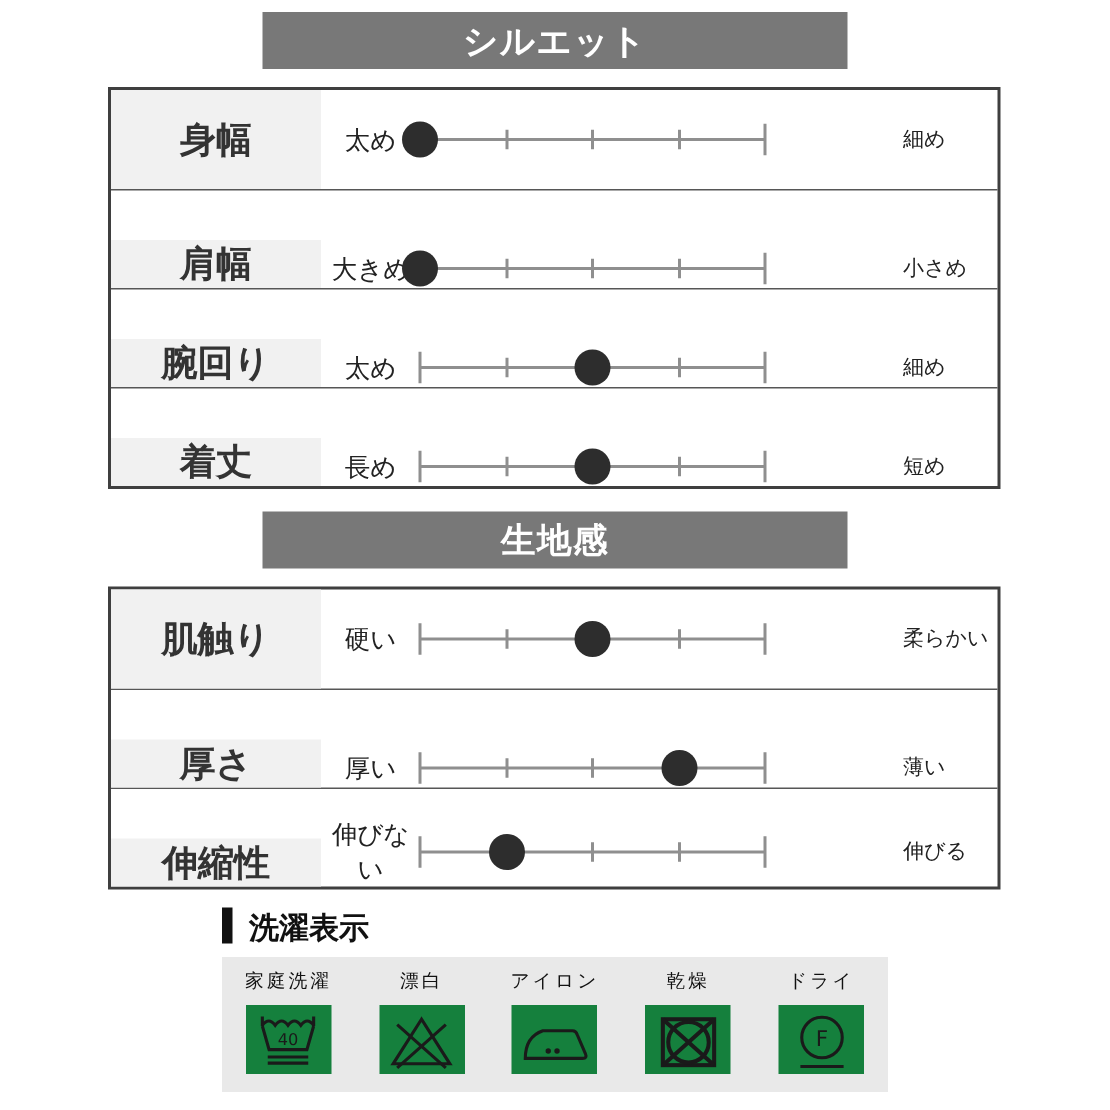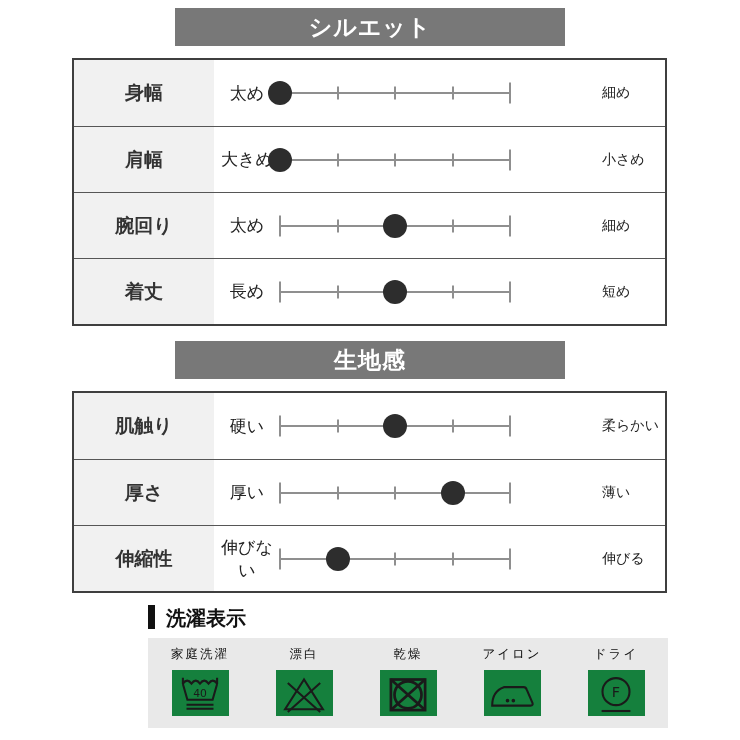--- a/index.html
+++ b/index.html
@@ -26,26 +26,26 @@
 
   
   .spec-table {
     width: 595px;
     margin-left: 72px;
     margin-top: 12px;
     border: 2px solid #3f3f3f;
     background: #ffffff;
   }
   .spec-row { display: flex; height: 66px; }
-  .spec-row + .spec-row { border-top: 1px solid #565656; }
+  .spec-row + .spec-row { border-top: 1px solid #565656; align-items: flex-end; }
   .spec-label {
     width: 140px; flex: 0 0 140px;
     background: #f1f1f1;
     display: flex; align-items: center; justify-content: center;
-    font-size: 19px; font-weight: bold; color: #333;
+    font-size: 24px; font-weight: bold; color: #333;
   }
   .spec-content {
     flex: 1; display: flex; align-items: center;
   }
   .spec-left {
     width: 66px; flex: 0 0 66px;
     text-align: center; font-size: 17px; color: #222;
   }
   .scale {
     position: relative;
@@ -79,21 +79,21 @@
     display: flex; align-items: flex-start;
     font-size: 20px; font-weight: 600; color: #111;
     height: 26px;
   }
   .care-bar {
     width: 7px; height: 24px; background: #111;
     margin-right: 11px;
   }
   .care-panel {
     margin-top: 7px;
-    width: 520px; height: 90px;
+    width: 444px; height: 90px;
     background: #e9e9e9;
     display: flex;
     padding-top: 8px;
   }
   .care-col { flex: 1 1 0; text-align: center; }
   .care-label {
     font-size: 12.5px; color: #111; letter-spacing: 2px;
     white-space: nowrap;
   }
   .care-box {
@@ -272,42 +272,42 @@
         <div class="care-label">漂白</div>
         <div class="care-box">
           <svg width="54" height="44" viewBox="0 0 60 48">
             <path class="icon-stroke" d="M30 9 L9 42 L51 42 Z"></path>
             <path class="icon-stroke" d="M12 13 L48 45 M48 13 L12 45"></path>
           </svg>
         </div>
       </div>
 
       <div class="care-col">
+        <div class="care-label">アイロン</div>
+        <div class="care-box">
+          <svg width="54" height="44" viewBox="0 0 60 48">
+            <path class="icon-stroke" d="M8 38 Q8 22 21 17.5 L43 17.5 Q45.5 17.5 46.5 20.5 L52.5 34.5 Q54 38 50.5 38 Z"></path>
+            <circle class="icon-fill" cx="25" cy="32.5" r="2"></circle>
+            <circle class="icon-fill" cx="31.5" cy="32.5" r="2"></circle>
+          </svg>
+        </div>
+      </div>
+
+      <div class="care-col">
         <div class="care-label">乾燥</div>
         <div class="care-box">
           <svg width="54" height="44" viewBox="0 0 60 48">
             <rect class="icon-stroke-bold" x="11" y="9" width="38" height="34"></rect>
             <circle class="icon-stroke-bold" cx="30" cy="26" r="15"></circle>
             <path class="icon-stroke-bold" d="M11 9 L49 43 M49 9 L11 43"></path>
           </svg>
         </div>
       </div>
 
       <div class="care-col">
-        <div class="care-label">アイロン</div>
-        <div class="care-box">
-          <svg width="54" height="44" viewBox="0 0 60 48">
-            <path class="icon-stroke" d="M8 38 Q8 22 21 17.5 L43 17.5 Q45.5 17.5 46.5 20.5 L52.5 34.5 Q54 38 50.5 38 Z"></path>
-            <circle class="icon-fill" cx="25" cy="32.5" r="2"></circle>
-            <circle class="icon-fill" cx="31.5" cy="32.5" r="2"></circle>
-          </svg>
-        </div>
-      </div>
-
-      <div class="care-col">
         <div class="care-label">ドライ</div>
         <div class="care-box">
           <svg width="54" height="44" viewBox="0 0 60 48">
             <circle class="icon-stroke" cx="30" cy="22.5" r="15"></circle>
             <text class="icon-text" x="30" y="28.5" font-size="16" text-anchor="middle">F</text>
             <path class="icon-stroke" d="M14 44 L46 44"></path>
           </svg>
         </div>
       </div>
 

